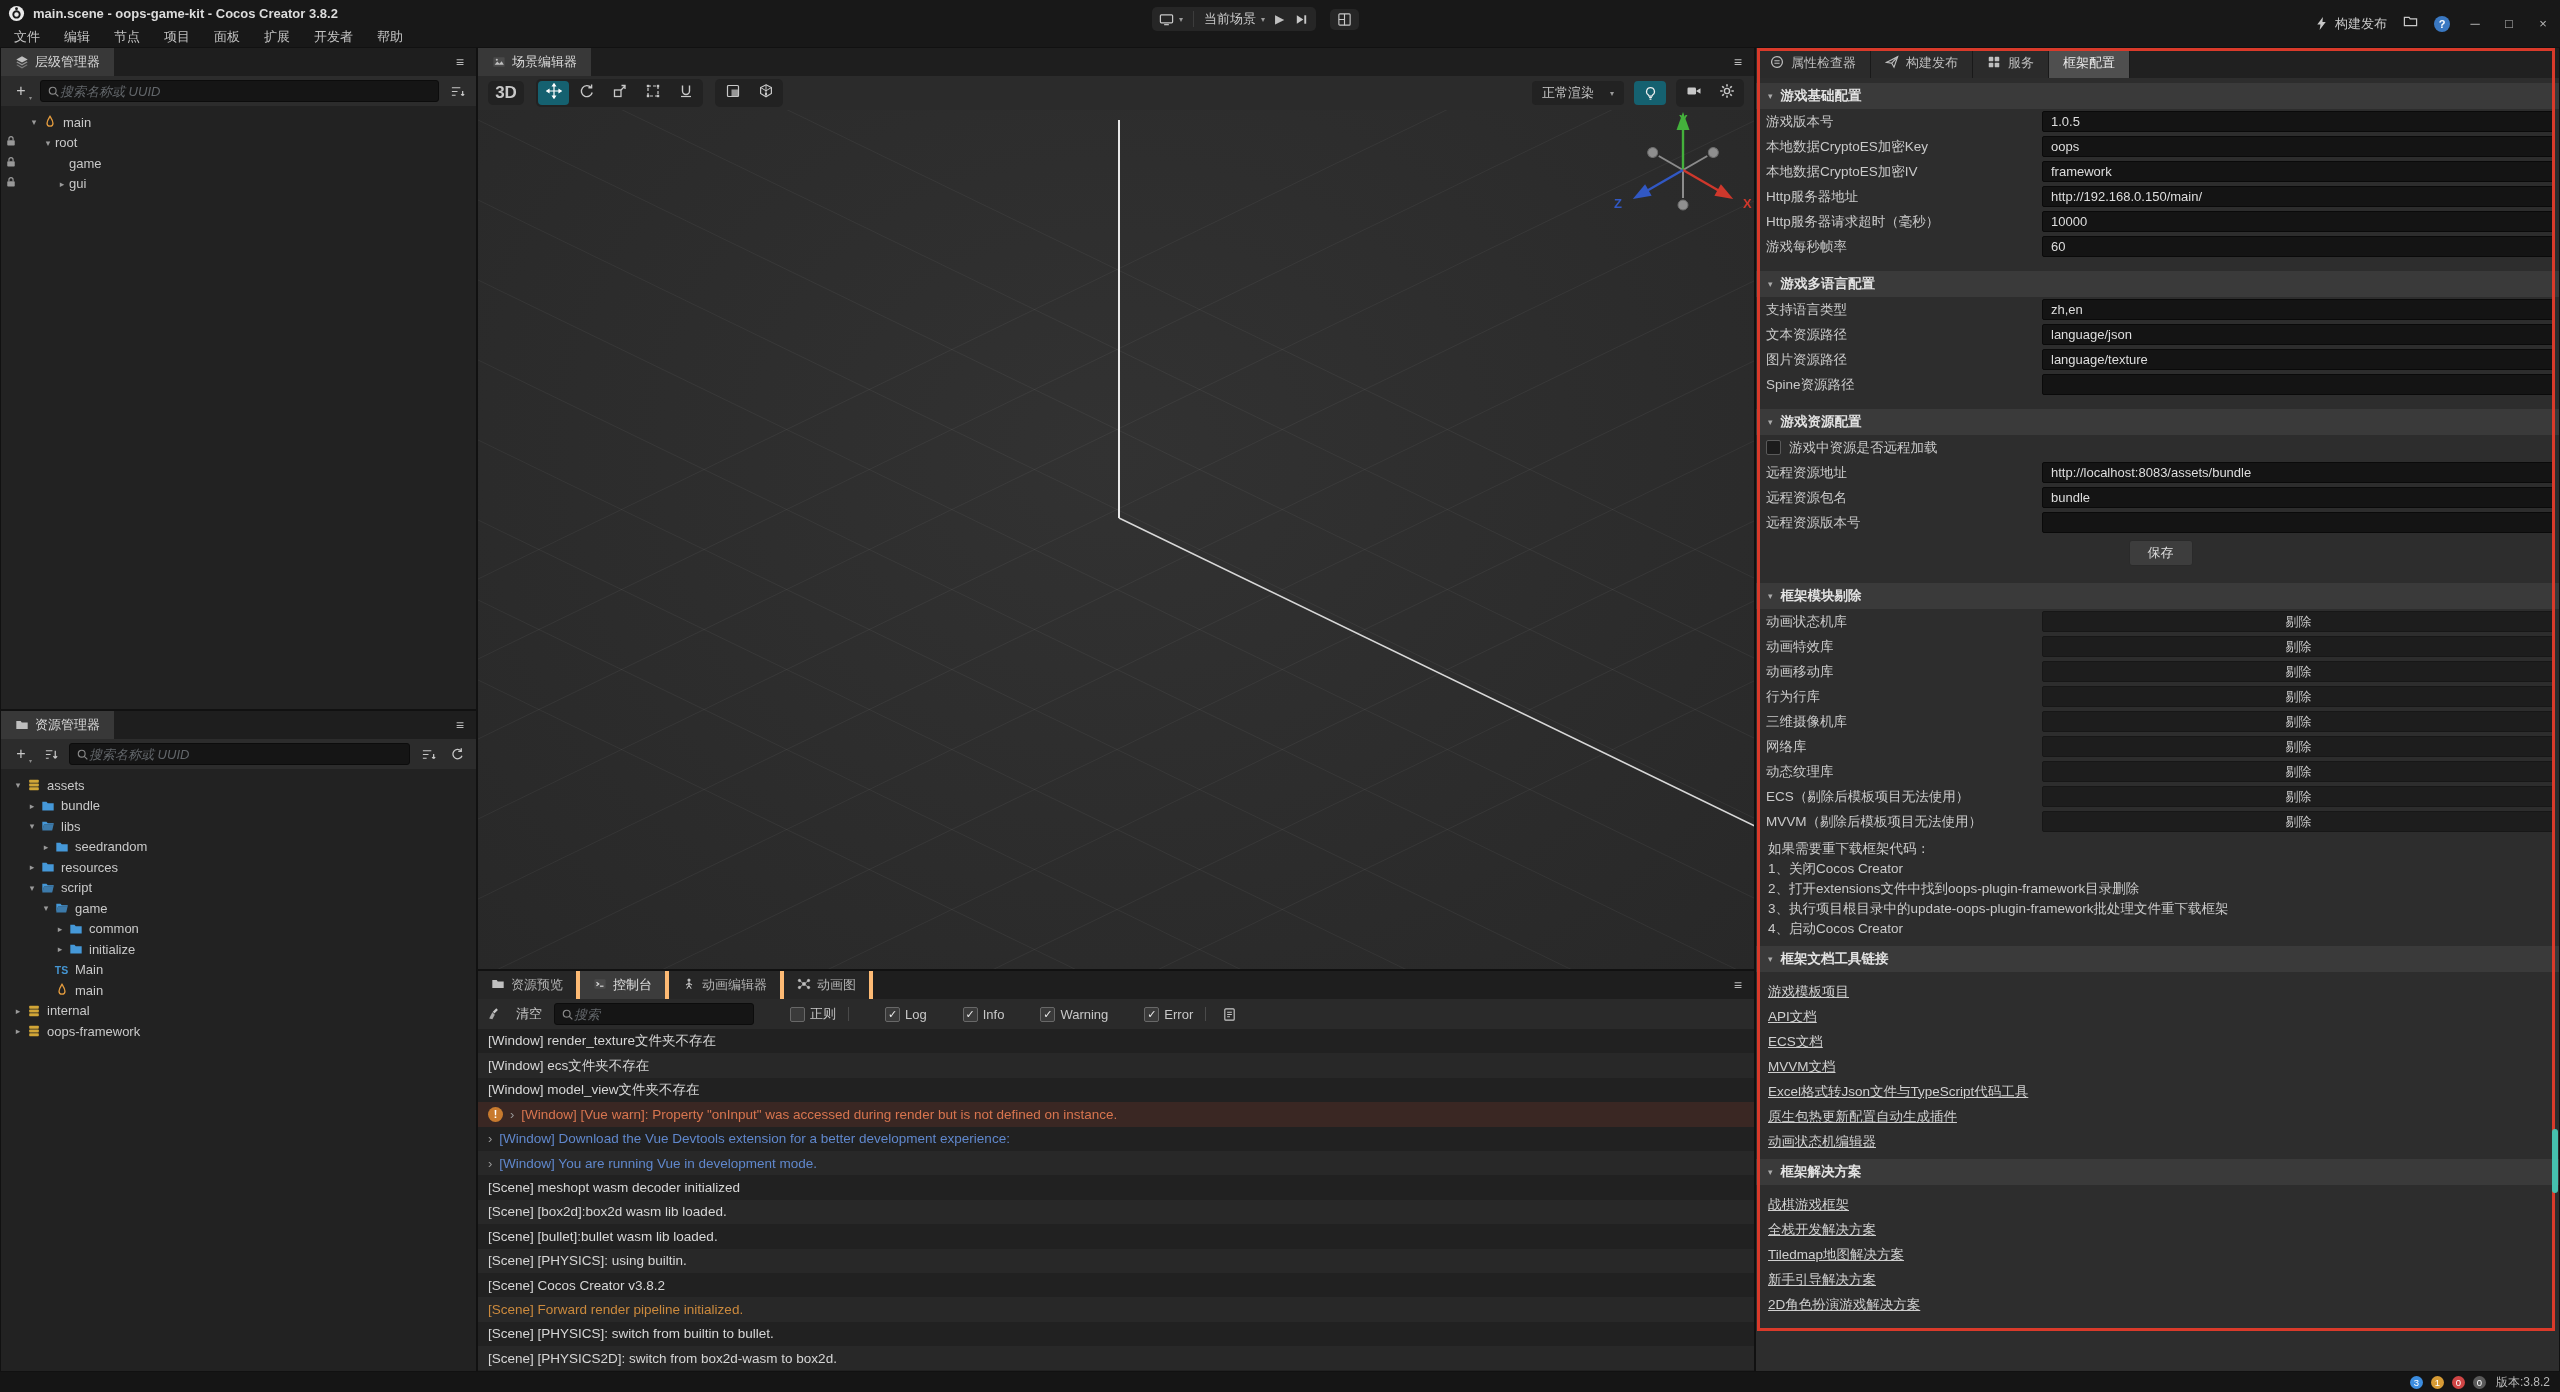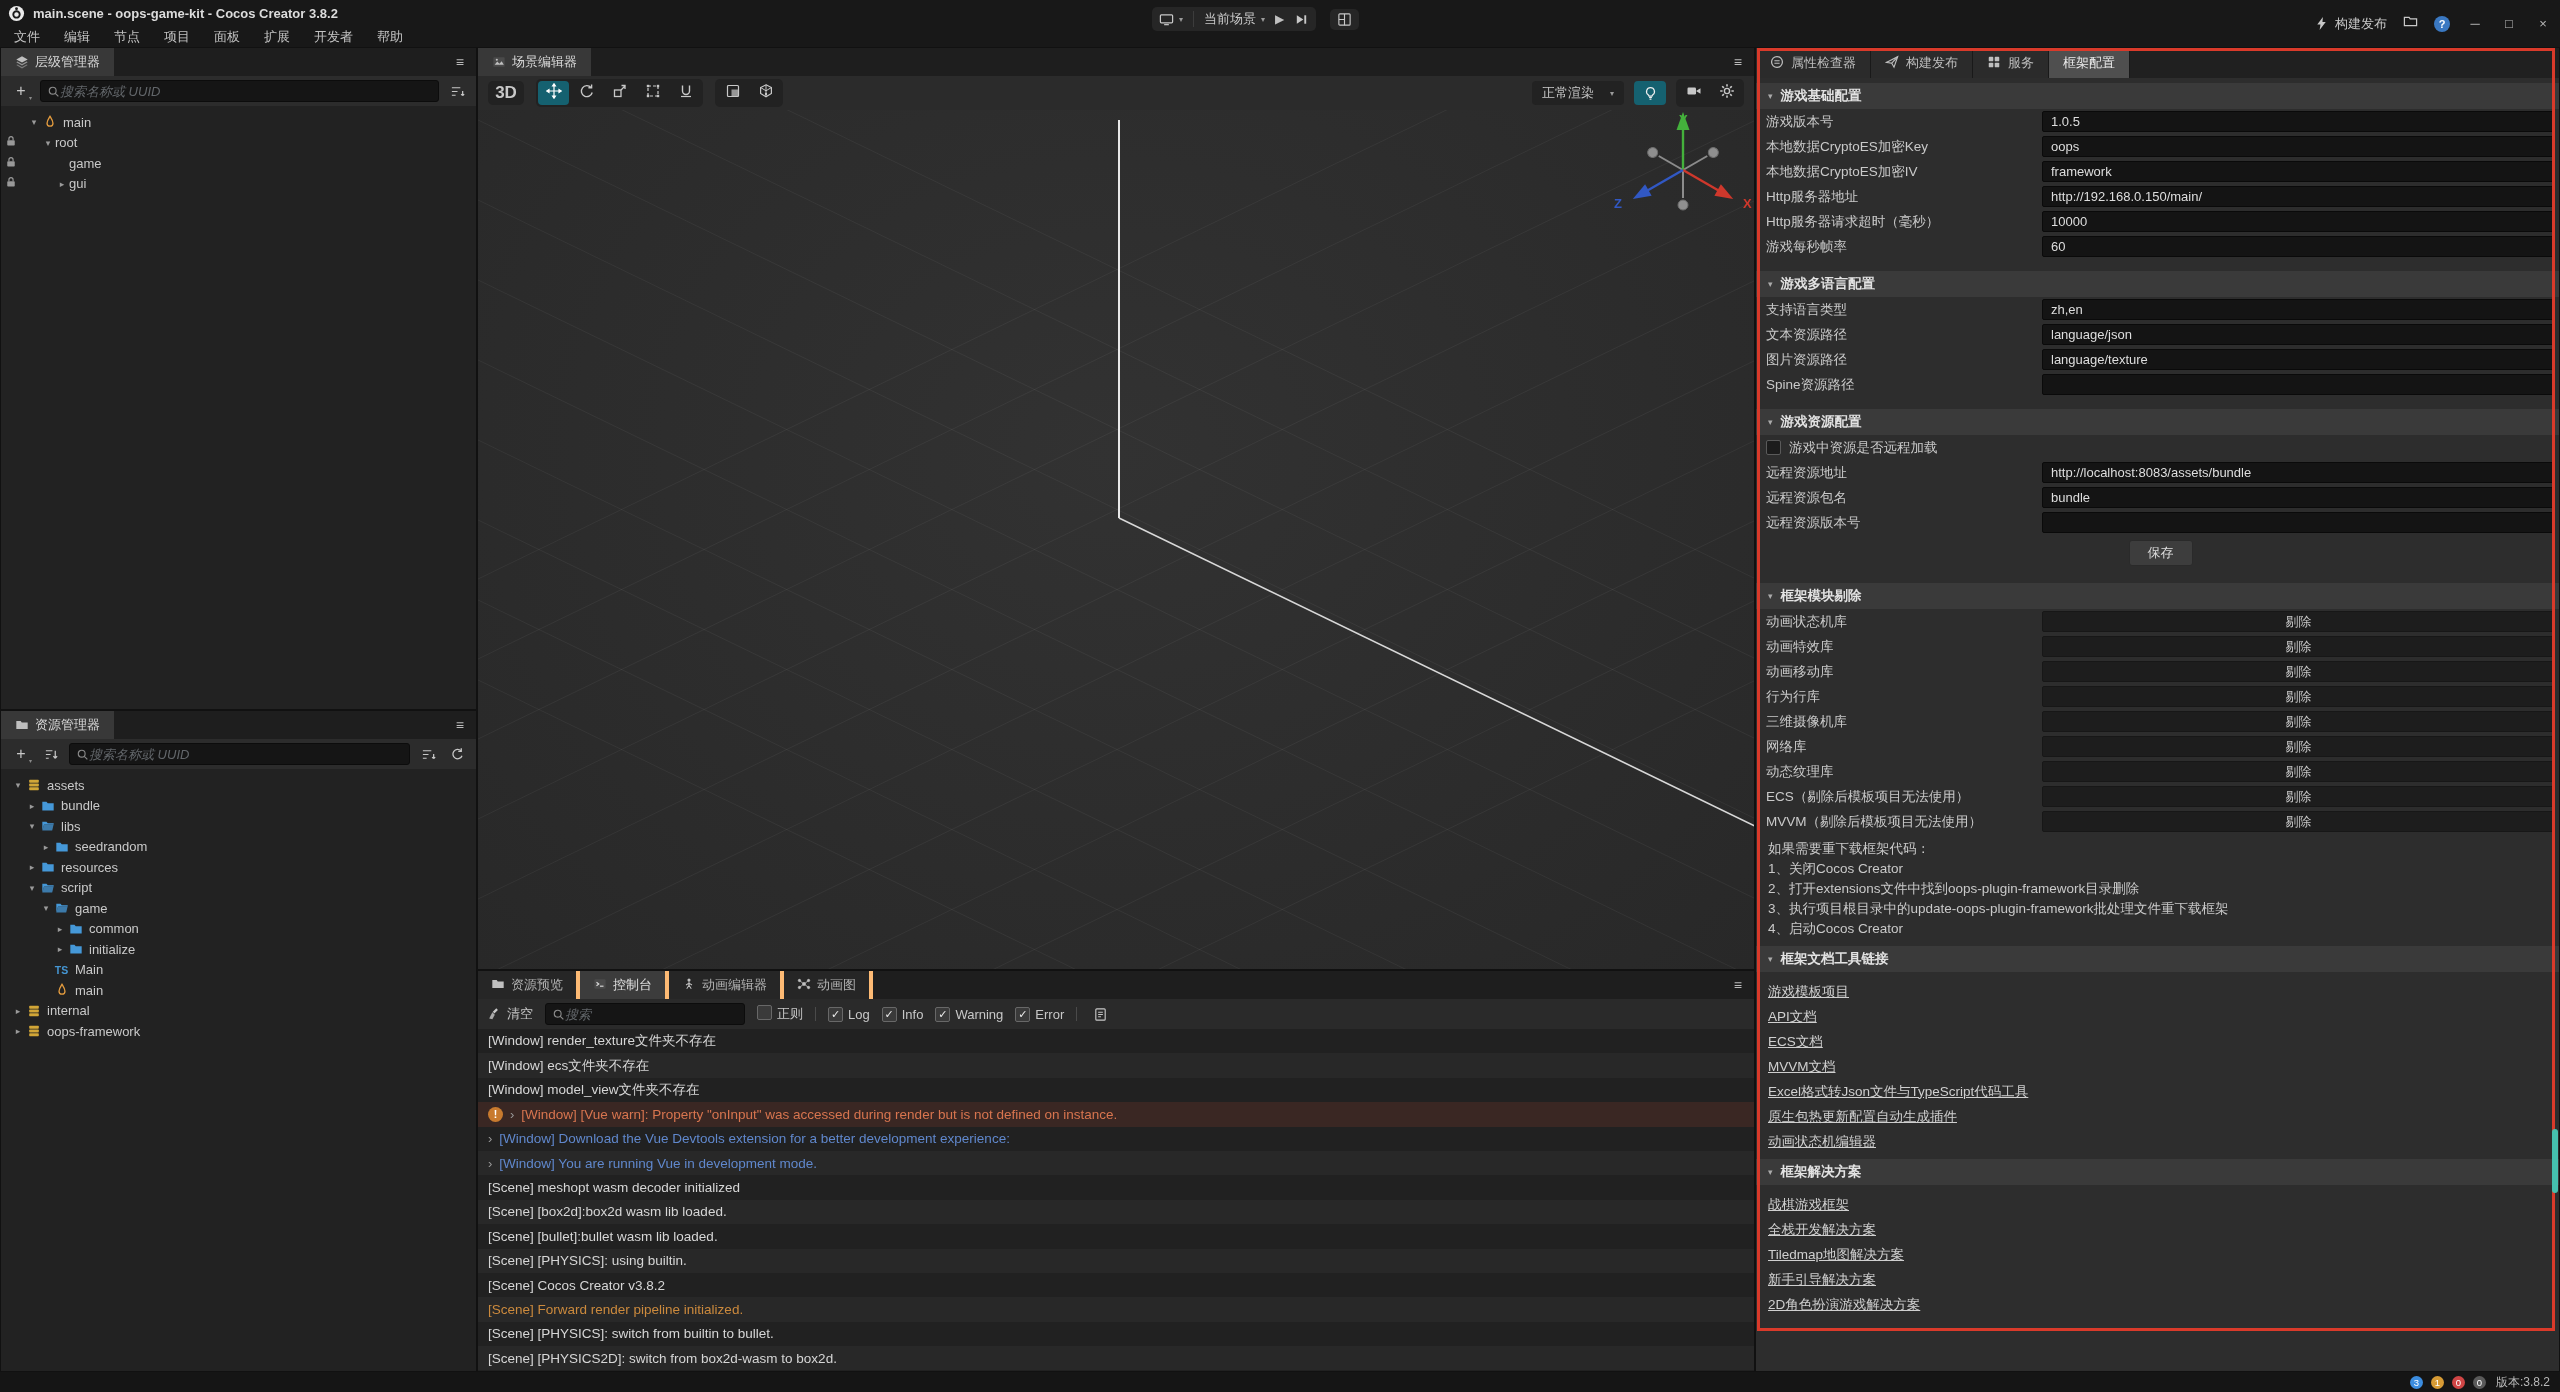--- a/index.html
+++ b/index.html
@@ -75,25 +75,25 @@
   .gridsvg { position:absolute; left:0; top:0; }
   .gizmo { position:absolute; left:1130px; top:2px; }
   .gizmo text { font-size:13px; font-weight:bold; }
 
   
   .console { left:477px; top:970px; width:1278px; height:402px; }
   .ctab { display:flex; align-items:center; gap:6px; padding:0 13px; font-size:13px; color:#b0b0b0; background:#262626; border-right:4px solid #fdba74; }
   .ctab svg { width:14px; height:14px; }
   .ctab.v-active { background:#3c3c3c; color:#e0e0e0; }
   .ctoolbar { height:30px; background:#2a2a2a; display:flex; align-items:center; gap:12px; padding:0 10px; }
-  .clear-btn { display:flex; gap:5px; align-items:center; color:#c8c8c8; font-size:13px; }
+  .clear-btn { display:flex; gap:14px; align-items:center; color:#c8c8c8; font-size:13px; }
   .clear-btn svg { width:14px; height:14px; }
   .csearch { flex:none; width:200px; }
   .cb { width:15px; height:15px; background:#3a3a3a; border:1px solid #686868; border-radius:2px; display:flex; align-items:center; justify-content:center; font-size:11px; color:#eee; flex:none; }
-  .filter { display:flex; gap:5px; color:#c8c8c8; font-size:13px; }
+  .filter { display:flex; gap:5px; align-items:center; color:#c8c8c8; font-size:13px;margin-left:24px; }
   .vsep { width:1px; height:14px; background:#4a4a4a; }
   .doc-btn svg { width:15px; height:15px; }
   .logs { position:absolute; top:58px; left:0; right:0; bottom:0; background:#212121; overflow:hidden; }
   .log-row { height:24.4px; display:flex; align-items:center; padding:0 10px; font-size:13.5px; color:#d6d6d6; gap:7px; }
   .log-row:nth-of-type(even) { background:#282828; }
   .logs .log-row.v-warn { background:var(--warn_bg,#3a2723); }
   .v-warn .log-text { color:var(--warn_text,#d8754f); }
   .v-info .log-text { color:var(--link_blue,#6088cd); }
   .v-orange .log-text { color:var(--orange_log,#cc8a3d); }
   .log-badge { width:15px; height:15px; border-radius:50%; background:#c87a2e; color:#fff; font-size:10.5px; font-weight:bold; display:flex; align-items:center; justify-content:center; flex:none; }

